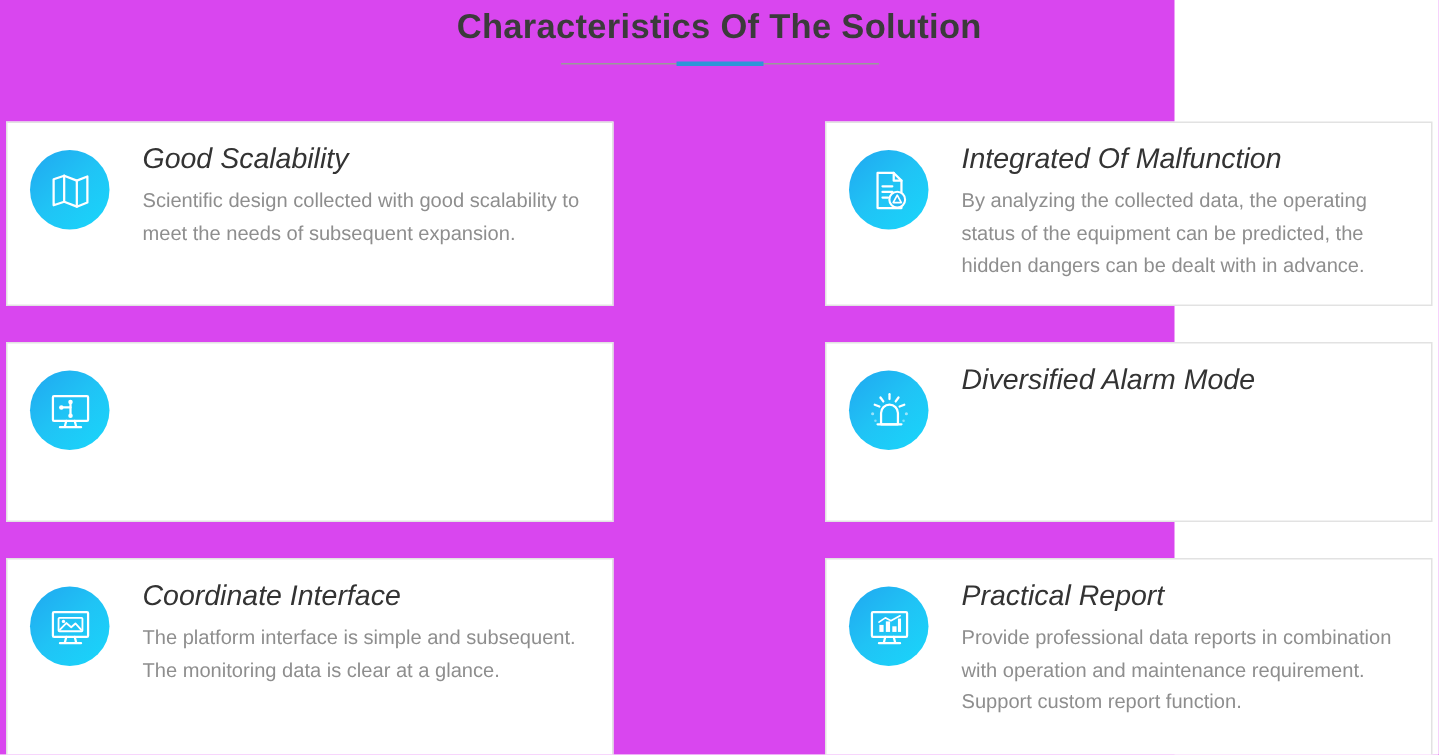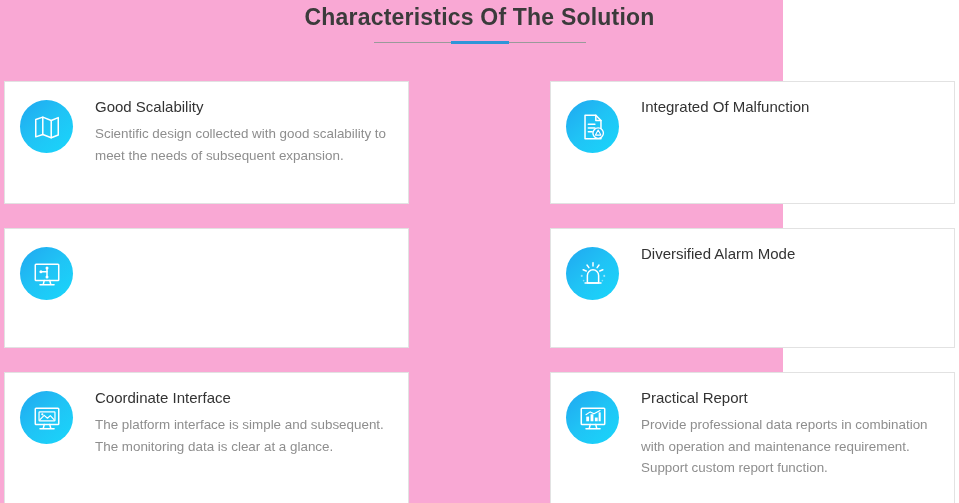--- a/index.html
+++ b/index.html
@@ -9,21 +9,21 @@
     height: 503px;
     background: #ffffff;
     font-family: "Liberation Sans", sans-serif;
     overflow: hidden;
   }
 
   .page {
     position: relative;
     width: 783px;
     height: 503px;
-    background: #f9a8d4;
+    background: #d946ef;
   }
 
   
   .header {
     position: absolute;
     top: 0;
     left: 0;
     width: 959px;
     height: 62px;
     text-align: center;
@@ -102,25 +102,26 @@
 
   
   .card-body {
     flex: 1 1 auto;
     padding-left: 22px;
     padding-top: 1px;
     min-width: 0;
   }
 
   .card-title {
-    font-size: 15px;
+    font-size: 19px;
     color: #333333;
     line-height: 20px;
     margin-bottom: 6px;
     white-space: nowrap;
+    font-style: italic;
   }
 
   .card-desc {
     font-size: 13.4px;
     color: #8e8e8e;
     line-height: 21.5px;
   }
 </style>
 </head>
 <body>
@@ -158,20 +159,21 @@
           <path d="M19 3.5 L19 9 L24.5 9"></path>
           <path d="M11 13 H18"></path>
           <path d="M11 17 H18"></path>
           <path d="M11 21 H15"></path>
           <circle cx="21.5" cy="22.5" r="5.6" fill="#20b6f3" stroke="#ffffff" stroke-width="1.5"></circle>
           <path d="M21.5 19.3 L24.4 24.6 L18.6 24.6 Z" stroke-width="1.2"></path>
         </svg>
       </div>
       <div class="card-body">
         <div class="card-title">Integrated Of Malfunction</div>
+        <div class="card-desc">By analyzing the collected data, the operating status of the equipment can be predicted, the hidden dangers can be dealt with in advance.</div>
       </div>
     </div>
 
     <div class="card r2">
       <div class="icon-badge">
         <svg width="30" height="30" viewBox="0 0 32 32" fill="none" stroke="#ffffff" stroke-width="1.6" stroke-linejoin="round" stroke-linecap="round">
           <rect x="3.5" y="5.5" width="25" height="17.5" rx="0.8"></rect>
           <path d="M13 23 L12 27 M19 23 L20 27"></path>
           <path d="M8.5 27.5 H23.5"></path>
           <path d="M16 10.5 V18.5"></path>

